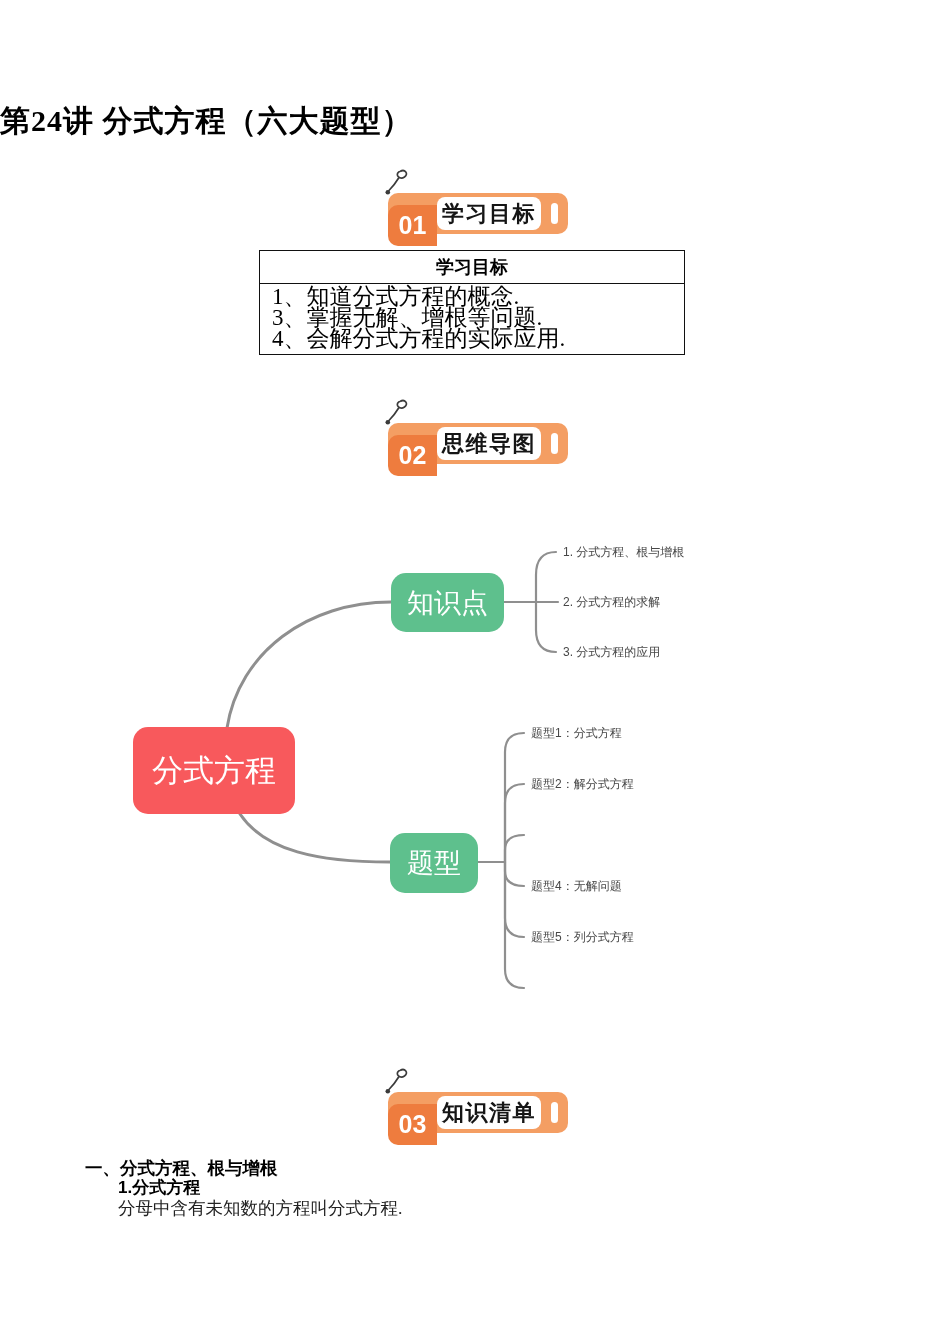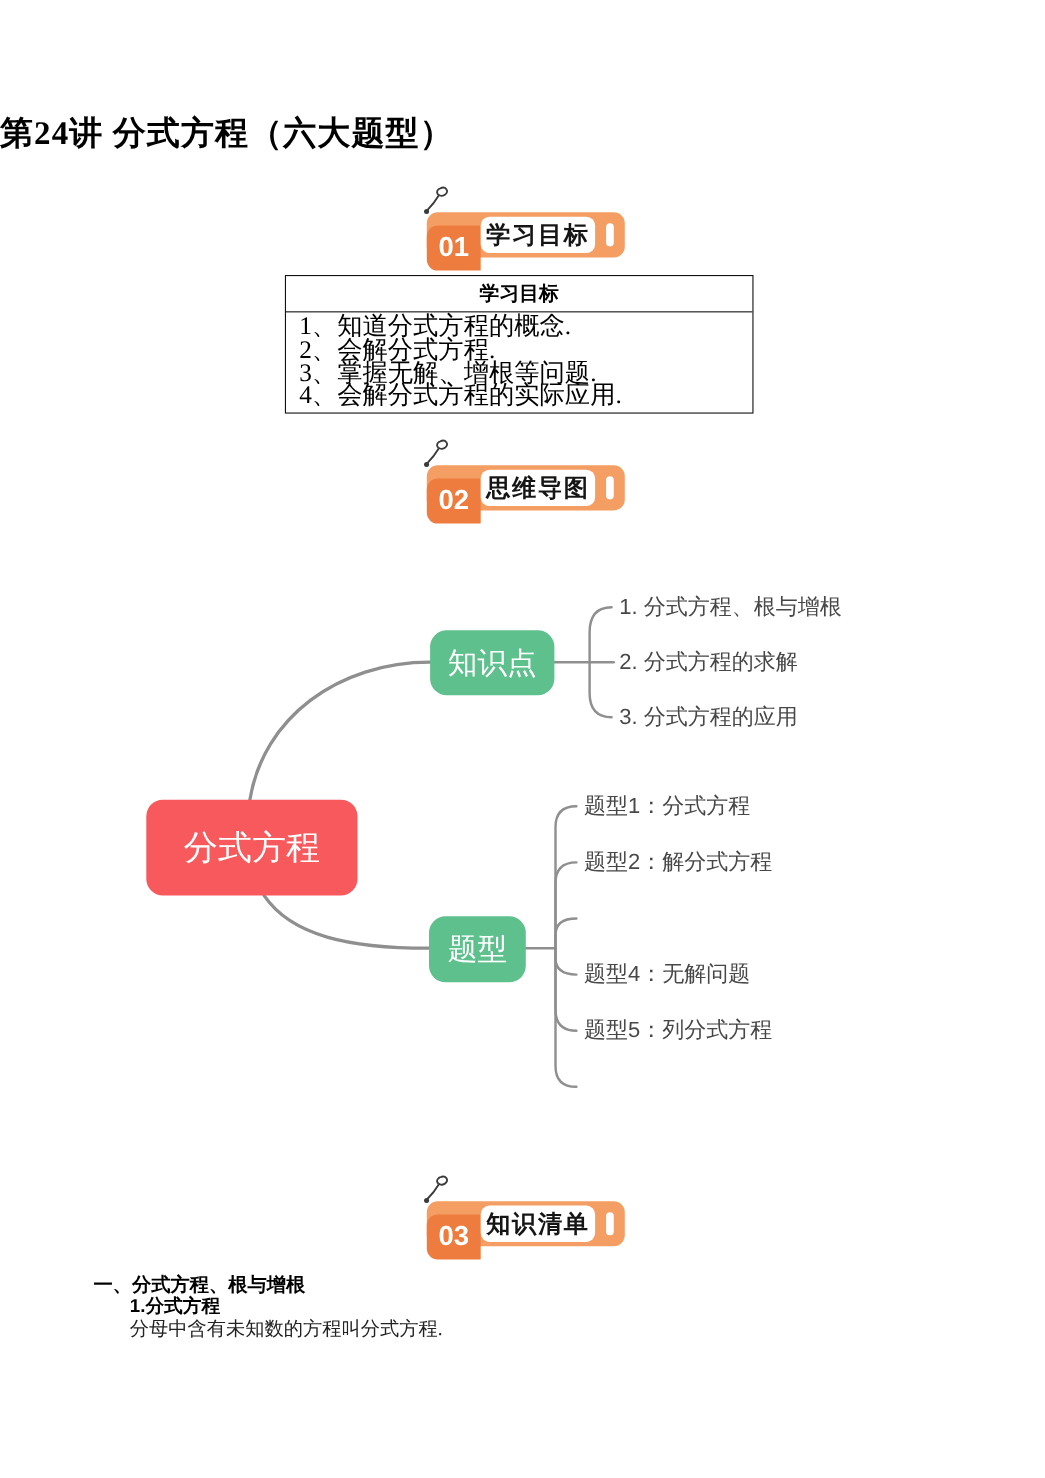--- a/index.html
+++ b/index.html
@@ -26,24 +26,24 @@
              font-family:"Liberation Serif","DejaVu Serif",serif;color:#000;box-sizing:border-box;}
   .obj-header{height:32px;line-height:32px;text-align:center;font-weight:bold;font-size:18px;
               border-bottom:1.6px solid #111;}
   .obj-body{padding:3px 10px 5px 12px;}
   .obj-item{font-size:23px;line-height:20.8px;white-space:nowrap;}
 
   
   .mm-lines{position:absolute;left:0;top:0;pointer-events:none;}
   .mm-node{position:absolute;display:flex;align-items:center;justify-content:center;
            color:#fff;border-radius:15px;}
-  .mm-root{left:133px;top:727px;width:192px;height:87px;background:#F8595C;font-size:31px;}
+  .mm-root{left:133px;top:727px;width:162px;height:87px;background:#F8595C;font-size:31px;}
   .mm-k{left:391px;top:573px;width:113px;height:59px;background:#5EC08D;font-size:27px;}
   .mm-q{left:390px;top:833px;width:88px;height:60px;background:#5EC08D;font-size:27px;}
-  .mm-leaf{position:absolute;font-size:20px;line-height:24px;color:#474747;white-space:nowrap;}
+  .mm-leaf{position:absolute;font-size:12px;line-height:24px;color:#474747;white-space:nowrap;}
 
   
   .kn-heading{position:absolute;left:85px;top:1156px;font-size:17.5px;font-weight:bold;color:#000;}
   .kn-sub{position:absolute;left:118px;top:1176px;font-size:17px;font-weight:bold;color:#000;}
   .kn-body{position:absolute;left:118px;top:1196px;font-size:17.5px;color:#222;
            font-family:"Liberation Serif","DejaVu Serif",serif;}
 </style>
 </head>
 <body>
 
@@ -59,21 +59,20 @@
     </svg>
     <div class="num">01</div>
     <div class="label">学习目标</div>
     <div class="slot"></div>
   </div>
 
   <div class="obj-table">
     <div class="obj-header">学习目标</div>
     <div class="obj-body">
       <div class="obj-item">1、知道分式方程的概念.</div>
-      <div class="obj-item">2、会解分式方程.</div>
       <div class="obj-item">3、掌握无解、增根等问题.</div>
       <div class="obj-item">4、会解分式方程的实际应用.</div>
     </div>
   </div>
 
   <div class="badge" style="top:423px;">
     <svg class="pin" width="30" height="30" viewBox="0 0 30 30">
       <path d="M19,4.5 C24,1.5 28,7 23.5,10 C19,13 14,8.5 17.5,5.2 C18,4.7 18.5,4.5 19,4.5" fill="none" stroke="#3b3b3b" stroke-width="1.7"></path>
       <path d="M18,10.5 C15,15.5 11,20.5 7.5,24" fill="none" stroke="#3b3b3b" stroke-width="1.7"></path>
       <circle cx="6.8" cy="25.3" r="2.3" fill="#3b3b3b"></circle>

